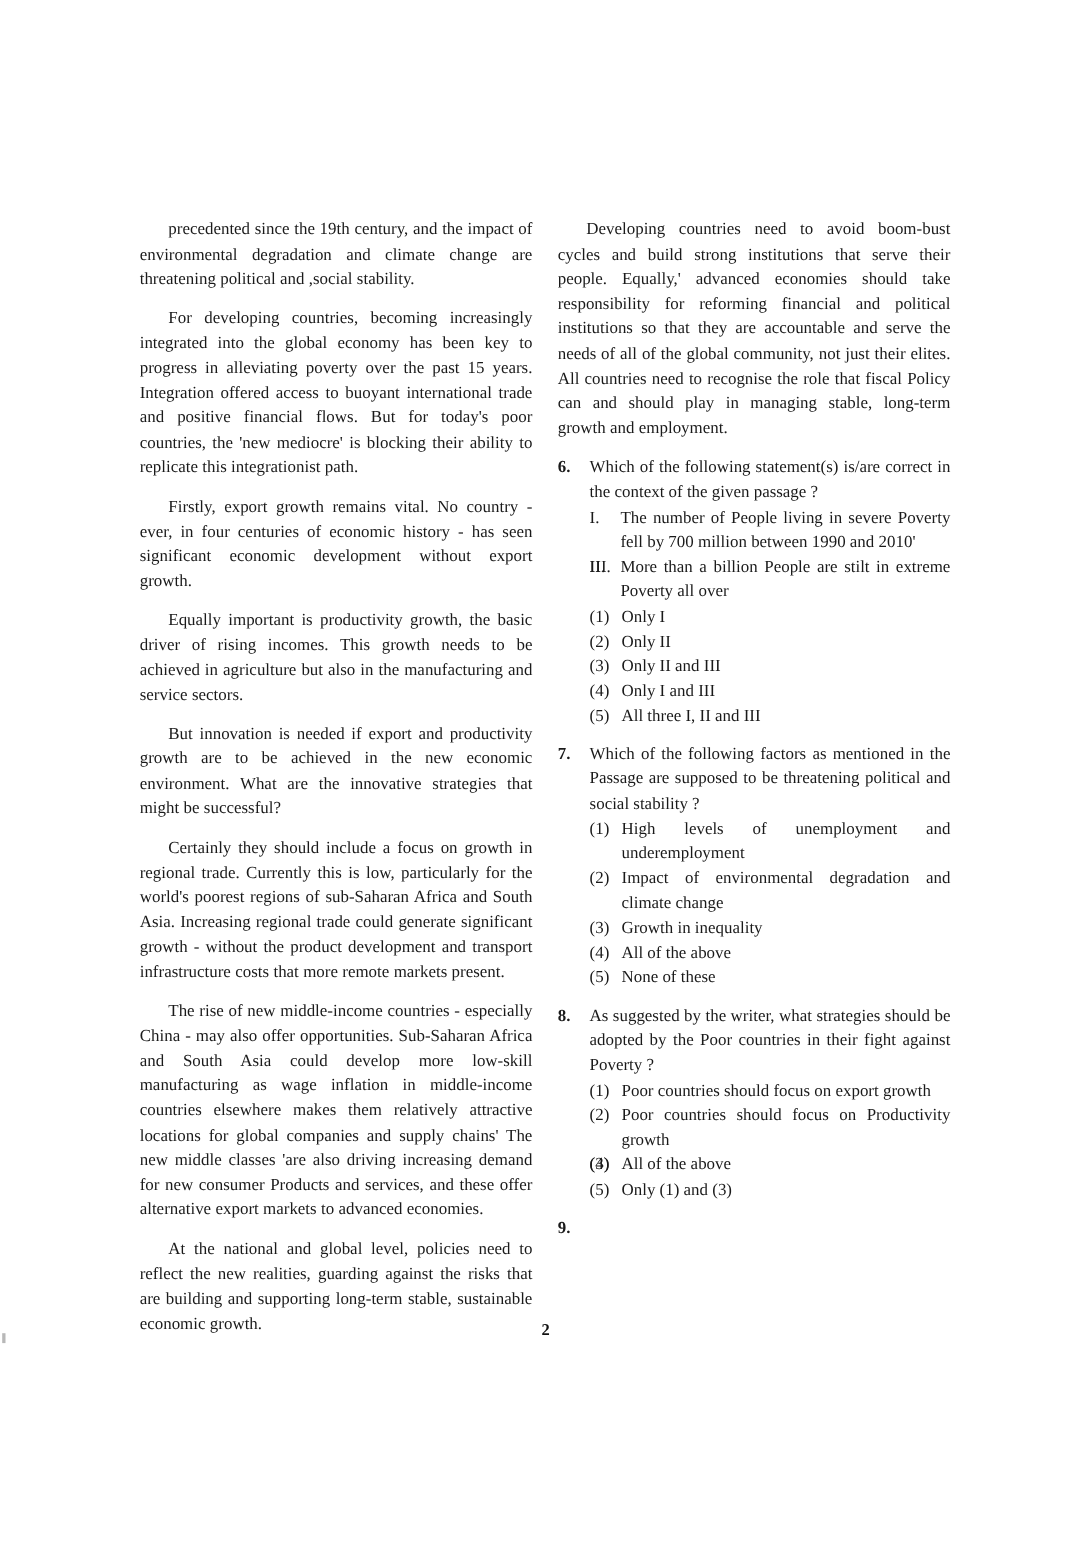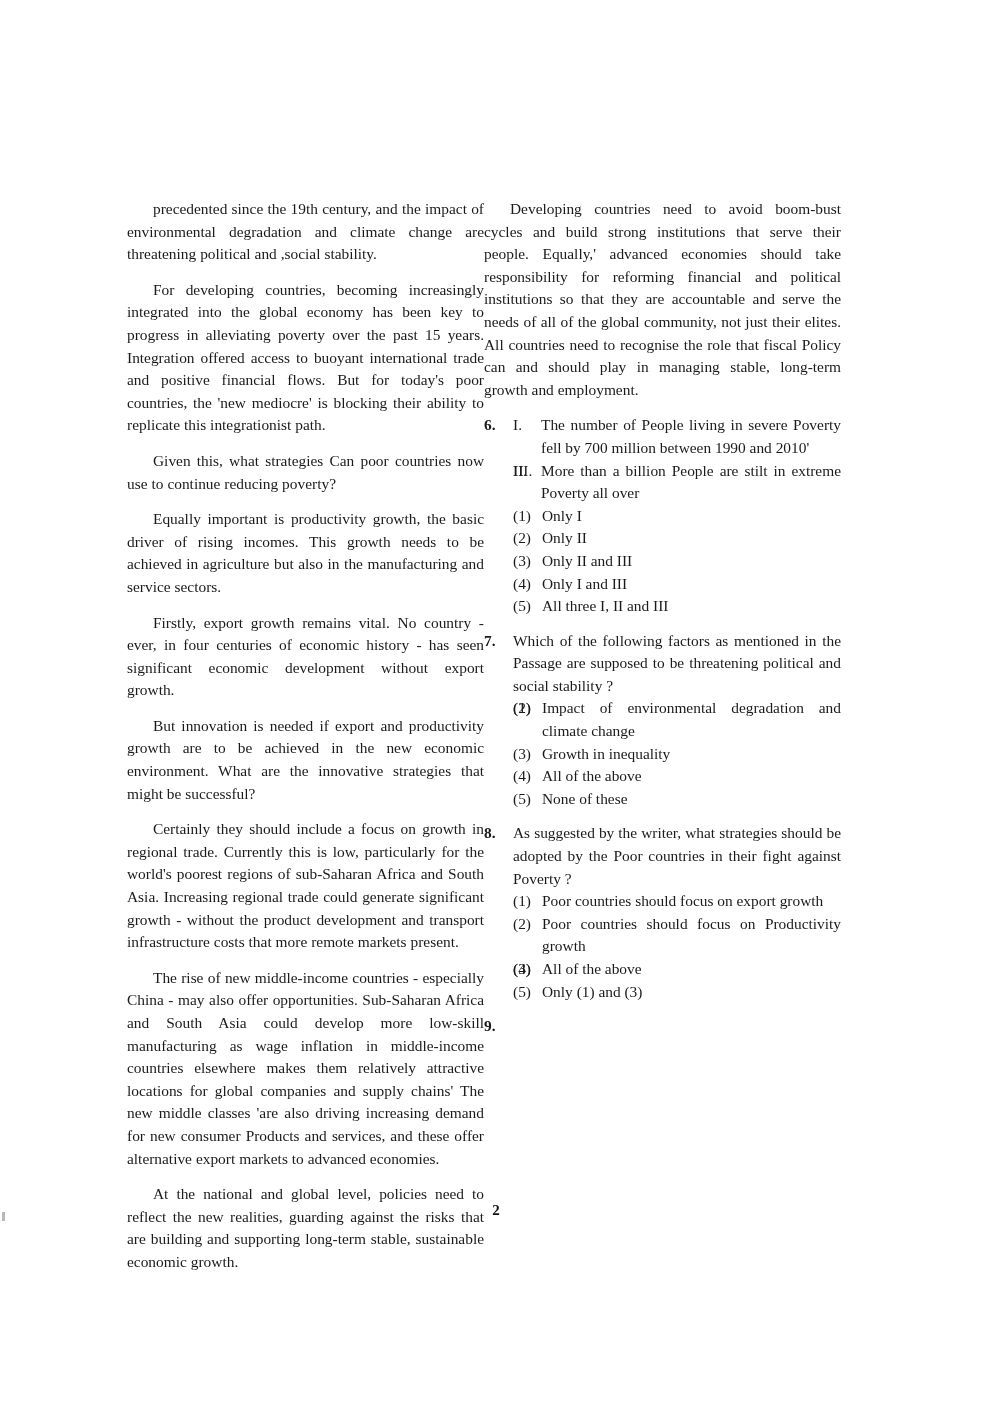--- a/index.html
+++ b/index.html
@@ -17,20 +17,21 @@
     font-family: "Liberation Serif", "DejaVu Serif", serif;
     color: #1a1a1a;
   }
   .columns {
     position: absolute;
     left: 127px;
     top: 198px;
     width: 737px;
     display: flex;
     flex-direction: row;
+    gap: 23px;
   }
   .col {
     width: 357px;
   }
   
   .para {
     font-size: 15.4px;
     line-height: 22.6px;
     text-align: justify;
     text-justify: inter-word;
@@ -127,35 +128,35 @@
 </head>
 <body>
 
 <div class="page">
 
   <div class="columns">
 
     <div class="col">
       <p class="para">precedented since the 19th century, and the impact of environmental degradation and climate change are threatening political and ,social stability.</p>
       <p class="para">For developing countries, becoming increasingly integrated into the global economy has been key to progress in alleviating poverty over the past 15 years. Integration offered access to buoyant international trade and positive financial flows. But for today's poor countries, the 'new mediocre' is blocking their ability to replicate this integrationist path.</p>
-      <p class="para">Given this, what strategies Can poor countries now use to continue reducing poverty?</p>
+      <p class="para">Firstly, export growth remains vital. No country - ever, in four centuries of economic history - has seen significant economic development without export growth.</p>
       <p class="para">Equally important is productivity growth, the basic driver of rising incomes. This growth needs to be achieved in agriculture but also in the manufacturing and service sectors.</p>
-      <p class="para">Firstly, export growth remains vital. No country - ever, in four centuries of economic history - has seen significant economic development without export growth.</p>
       <p class="para">But innovation is needed if export and productivity growth are to be achieved in the new economic environment. What are the innovative strategies that might be successful?</p>
       <p class="para">Certainly they should include a focus on growth in regional trade. Currently this is low, particularly for the world's poorest regions of sub-Saharan Africa and South Asia. Increasing regional trade could generate significant growth - without the product development and transport infrastructure costs that more remote markets present.</p>
       <p class="para">The rise of new middle-income countries - especially China - may also offer opportunities. Sub-Saharan Africa and South Asia could develop more low-skill manufacturing as wage inflation in middle-income countries elsewhere makes them relatively attractive locations for global companies and supply chains' The new middle classes 'are also driving increasing demand for new consumer Products and services,  and these offer alternative export markets to advanced economies.</p>
       <p class="para last">At the national and global level, policies need to reflect the new realities, guarding against the risks that are building and supporting long-term stable, sustainable economic growth.</p>
     </div>
 
     <div class="col">
       <p class="para">Developing countries need to avoid boom-bust cycles and build strong institutions that serve their people. Equally,' advanced economies should take responsibility for reforming financial and political institutions so that they are accountable and serve the needs of all of the global community, not just their elites. All countries need to recognise the role that fiscal Policy can and should play in managing stable, long-term growth and employment.</p>
 
       <div class="question">
         <div class="q-head">
           <span class="q-num">6.</span>
+          <span>Which of the following statement(s) is/are correct in the context of the given passage ?</span>
         </div>
         <ul class="stmt-list">
           <li class="stmt">
             <span class="stmt-mark">I.</span>
             <span>The number of People living in severe Poverty fell by 700 million between 1990 and 2010'</span>
           </li>
           <li class="stmt">
             <span class="stmt-mark">II.</span>
           </li>
           <li class="stmt">
@@ -188,20 +189,21 @@
       </div>
 
       <div class="question">
         <div class="q-head">
           <span class="q-num">7.</span>
           <span>Which of the following factors as mentioned in the Passage are supposed to be threatening political and social stability ?</span>
         </div>
         <ul class="opt-list">
           <li class="opt">
             <span class="opt-mark">(1)</span>
+            <span class="opt-text">High levels of unemployment and underemployment</span>
           </li>
           <li class="opt">
             <span class="opt-mark">(2)</span>
             <span class="opt-text">Impact of environmental degradation and climate change</span>
           </li>
           <li class="opt">
             <span class="opt-mark">(3)</span>
             <span class="opt-text">Growth in inequality</span>
           </li>
           <li class="opt">

